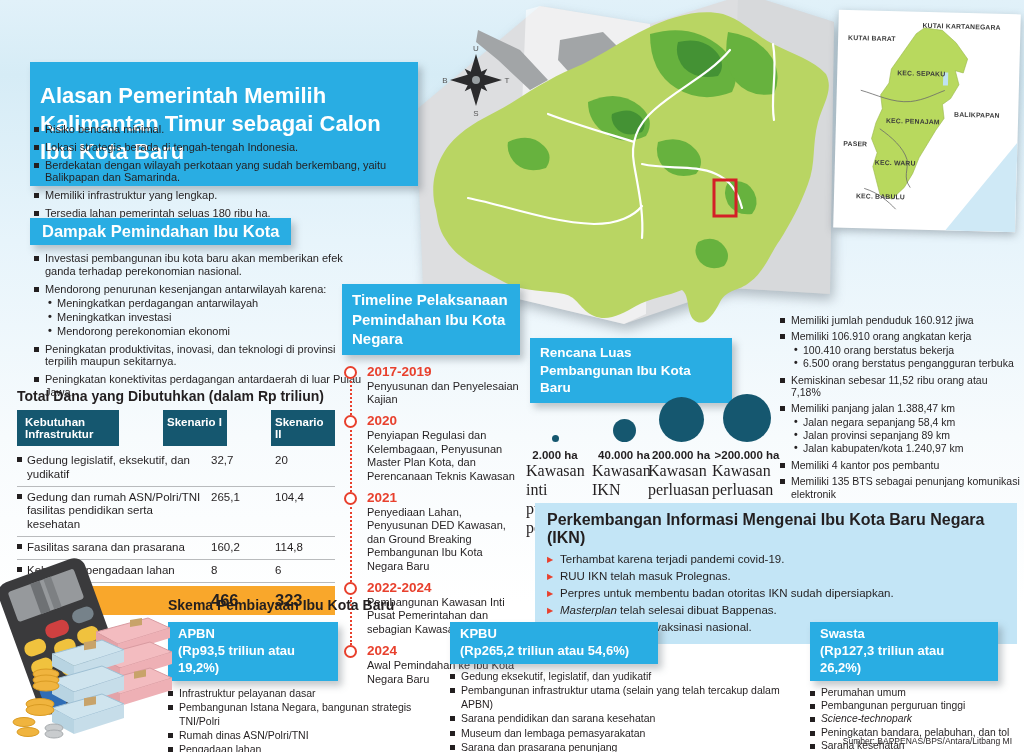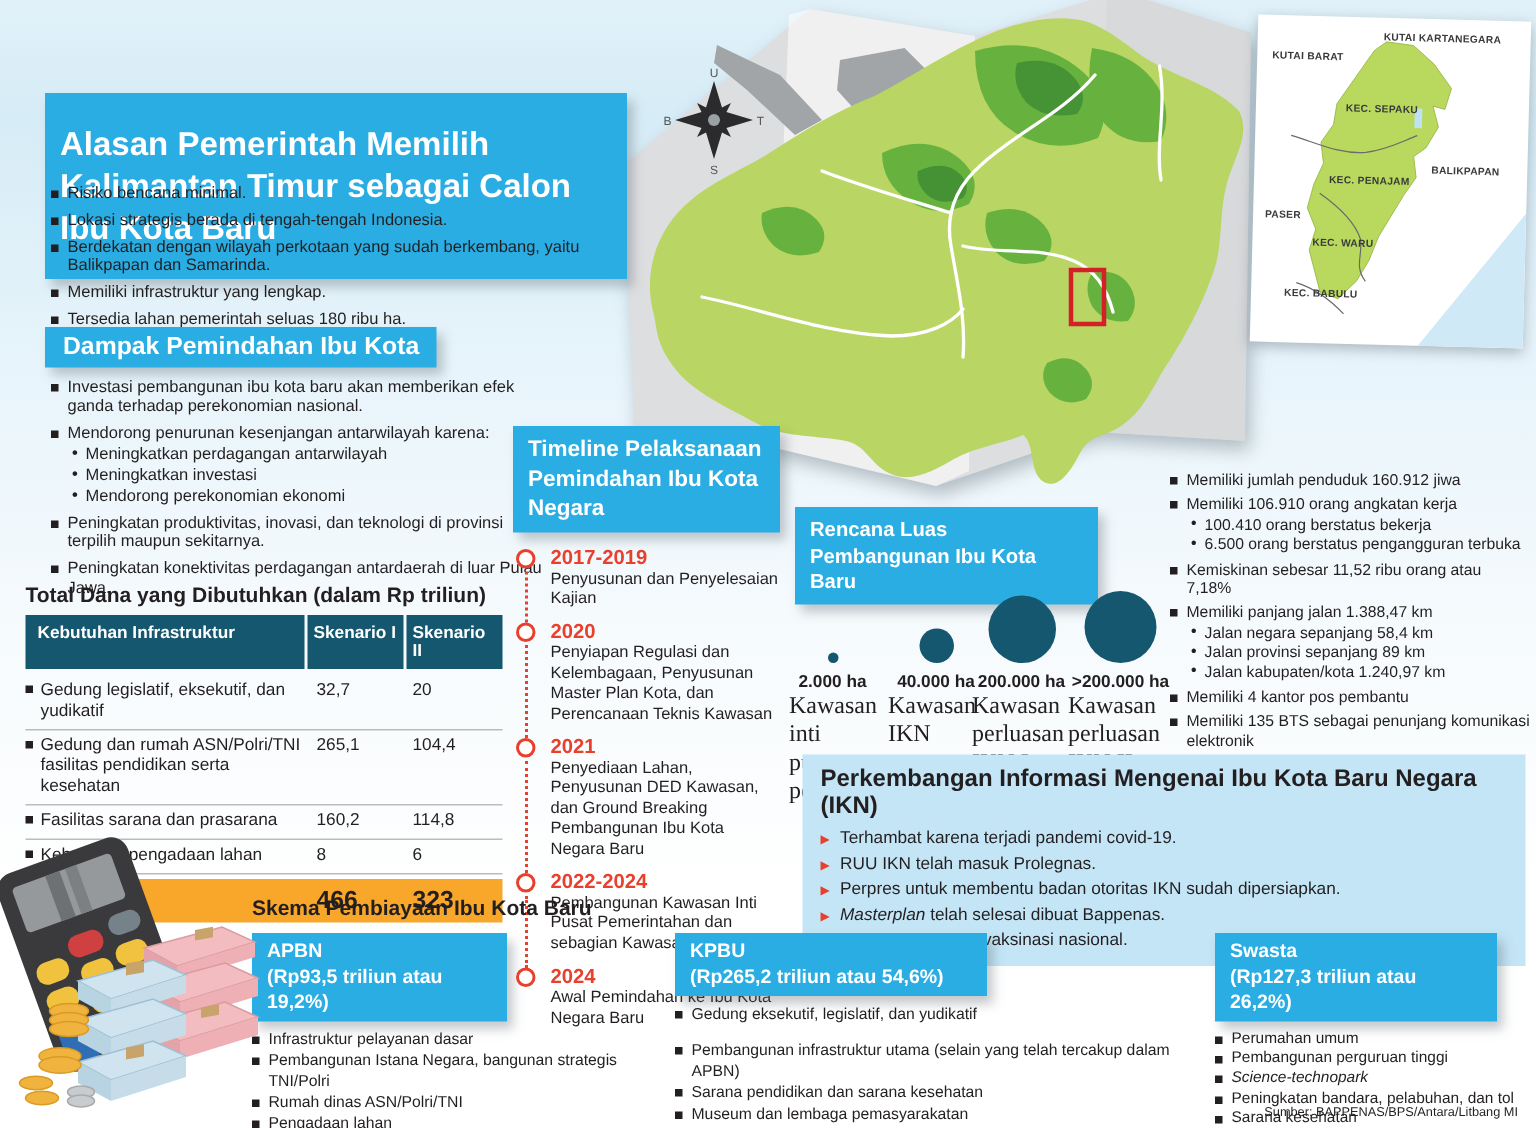--- a/index.html
+++ b/index.html
@@ -22,21 +22,21 @@
   .alasan-list{left:34px;top:123px;width:370px;font-size:11px;line-height:1.16;}
   .dampak-head{left:30px;top:218px;font-size:16.5px;padding:4px 12px;}
   .dampak-list{left:34px;top:252px;width:330px;font-size:11px;line-height:1.16;}
   .dampak-list .dotlist{margin:2px 0 2px 2px;}
   
   .dana{left:17px;top:388px;width:318px;}
   .dana-title{font-size:14px;font-weight:bold;margin-bottom:6px;}
   .t-head{display:flex;gap:2px;font-size:11.5px;}
   .t-head .c{background:#15576f;color:#fff;font-weight:bold;padding:6px 8px;box-sizing:border-box;}
   .c-label{flex:1;}
-  .t-head .c-v{width:64px;padding:6px 4px;}
+  .t-head .c-v{width:64px;padding:6px 4px;margin-left:42px;}
   .c-v{width:64px;box-sizing:border-box;padding:0 4px;}
   .t-row{display:flex;border-bottom:1px solid #b9bbbd;padding:4px 0;font-size:11.5px;line-height:1.2;}
   .t-row .c-label{position:relative;padding-left:10px;padding-right:6px;}
   .t-row .c-label::before{content:"";position:absolute;left:0;top:3px;width:5px;height:5px;background:#231f20;}
   .t-total{display:flex;align-items:center;background:#f9a72b;font-weight:bold;font-size:16.5px;padding:5px 0;margin-top:3px;}
   .t-total .c-label{padding-left:10px;}
   
   .tl{left:342px;top:284px;width:178px;}
   .tl-head{font-size:15px;line-height:1.3;padding:6px 10px;}
   .tl-list{margin-top:9px;margin-left:2px;}
@@ -327,21 +327,21 @@
 
     </ul>
   </div>
 
   <div class="abs" style="left:450px;top:622px;width:356px">
     <div class="cyan-box sk-head" style="width:188px">
       <div>KPBU</div>
       <div>(Rp265,2 triliun atau 54,6%)</div>
     </div>
     <ul class="sq sk-list">
-      <li style="margin-bottom:11px">Gedung eksekutif, legislatif, dan yudikatif</li>
+      <li style="margin-bottom:1px">Gedung eksekutif, legislatif, dan yudikatif</li>
       <li style="margin-bottom:1px">Pembangunan infrastruktur utama (selain yang telah tercakup dalam APBN)</li>
       <li style="margin-bottom:1px">Sarana pendidikan dan sarana kesehatan</li>
       <li style="margin-bottom:1px">Museum dan lembaga pemasyarakatan</li>
       <li style="margin-bottom:1px">Sarana dan prasarana penunjang</li>
     </ul>
   </div>
 
   <div class="abs" style="left:810px;top:622px;width:206px">
     <div class="cyan-box sk-head" style="width:168px">
       <div>Swasta</div>

